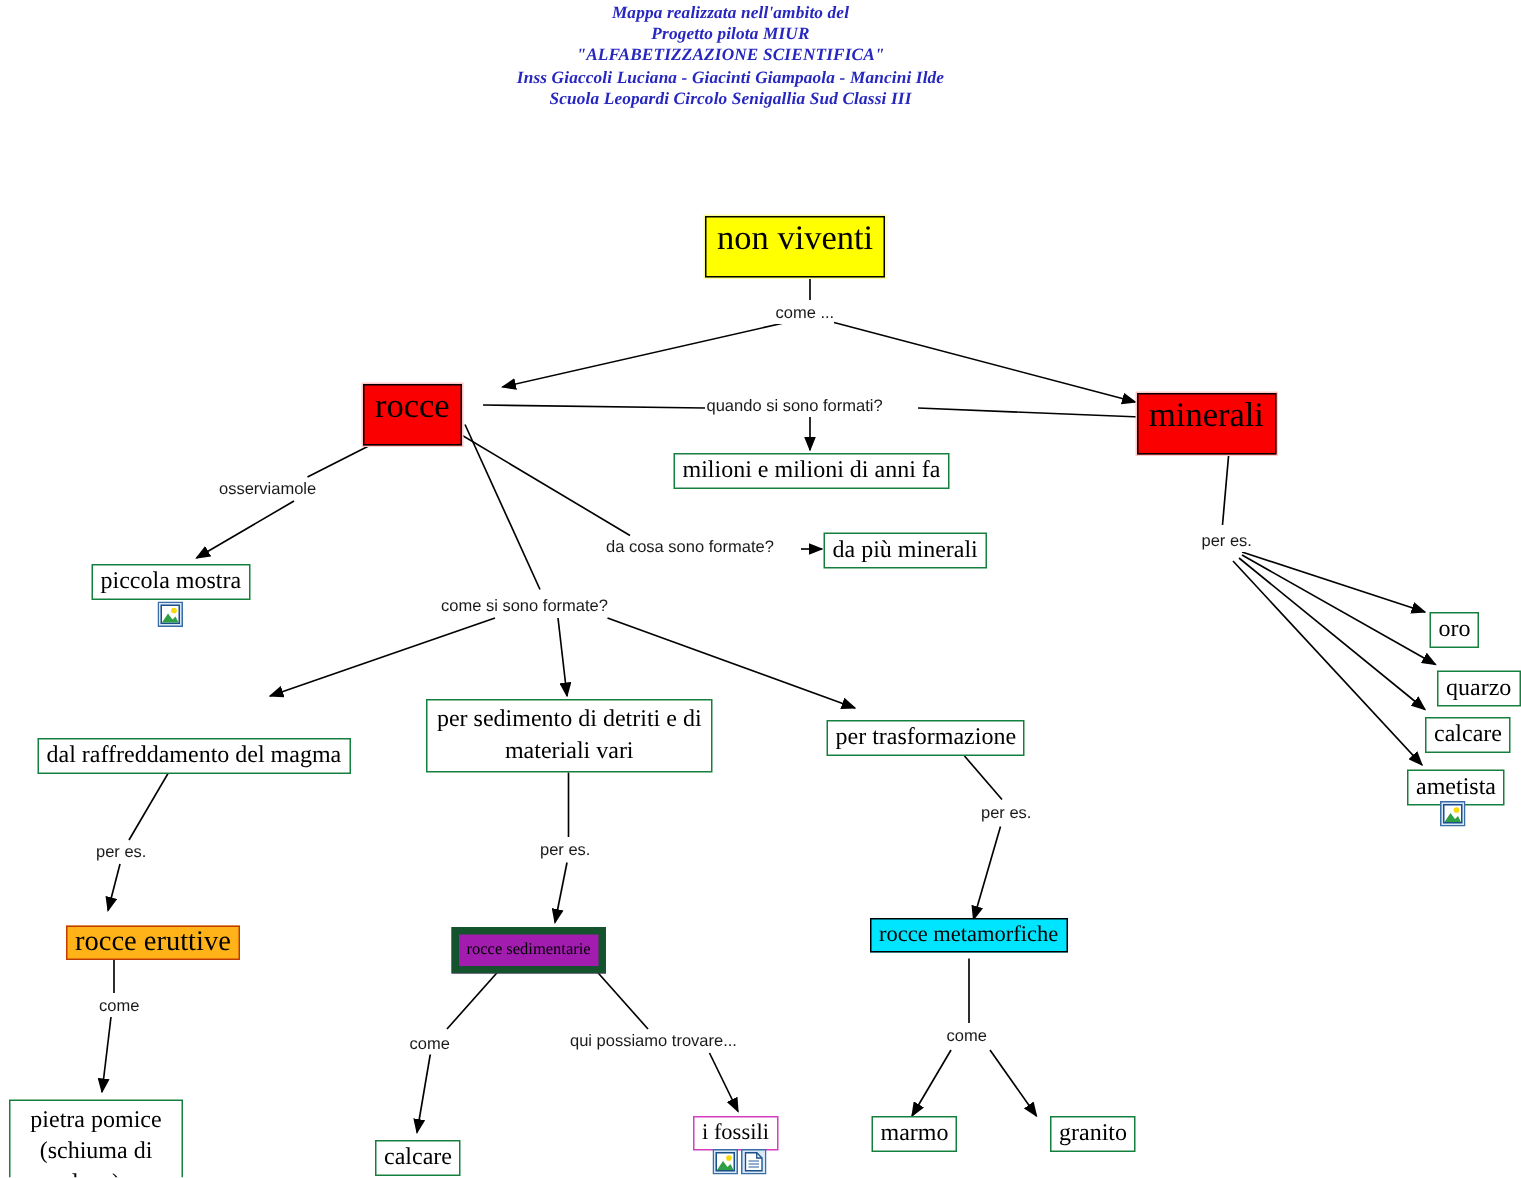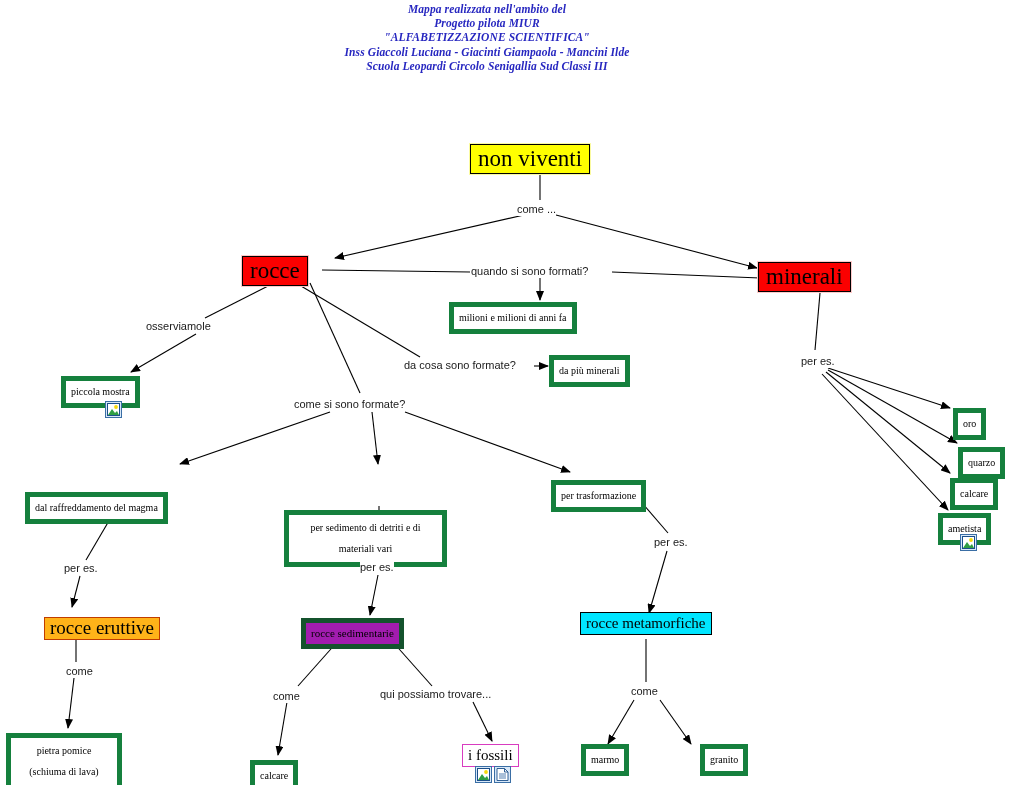--- a/index.html
+++ b/index.html
@@ -36,38 +36,38 @@
     font-weight: bold;
     font-size: 11.5px;
     line-height: 14.2px;
     color: #2727c0;
     letter-spacing: 0.1px;
   }
   .node {
     position: absolute;
     box-sizing: border-box;
     font-family: "Liberation Serif", serif;
-    font-size: 10px;
+    font-size: 16px;
     color: #000000;
     background: #ffffff;
-    border: 5px solid #15803d;
+    border: 1px solid #15803d;
     text-align: center;
     white-space: nowrap;
     padding: 1px 5px 2px 5px;
     line-height: 19px;
   }
   .node.multi {
     white-space: normal;
     line-height: 21px;
     padding: 2px 6px 3px 6px;
   }
   .node.big {
     font-size: 23px;
     line-height: 27px;
-    padding: 0px 7px 1px 7px;
+    padding: 0px 7px 12px 7px;
   }
   .node.yellow {
     background: #ffff00;
     border: 1px solid #000000;
     box-shadow: 0 0 0 1px #fbfba0;
   }
   .node.red {
     background: #fb0000;
     border: 1px solid #000000;
     box-shadow: 0 0 0 1px #ffc9c9;
@@ -221,21 +221,21 @@
     <svg class="mini-icon" viewBox="0 0 17 17">
       <rect x="0.5" y="0.5" width="16" height="16" fill="#d8e8f8" stroke="#3a6ea5"></rect>
       <rect x="2.5" y="2.5" width="12" height="12" fill="#ffffff" stroke="#1b4f8a"></rect>
       <circle cx="11" cy="6" r="1.9" fill="#f5d90a"></circle>
       <path d="M3 14 L7 8 L10 12 L12 10 L14 14 Z" fill="#2f9e44"></path>
     </svg>
   </div>
 
   <div class="node" style="left:25px; top:492px;">dal raffreddamento del magma</div>
 
-  <div class="node multi" style="left:284px; top:466px; width:163px;margin-top:44px;">per sedimento di detriti e di materiali vari</div>
+  <div class="node multi" style="left:284px; top:466px; width:191px;">per sedimento di detriti e di materiali vari</div>
 
   <div class="node" style="left:551px; top:480px;">per trasformazione</div>
 
   <div class="node orange" style="left:44px; top:617px;">rocce eruttive</div>
 
   <div class="node pink" style="left:301px; top:618px;">rocce sedimentarie</div>
 
   <div class="node cyan" style="left:580px; top:612px;">rocce metamorfiche</div>
 
   <div class="node multi" style="left:6px; top:733px; width:116px;">

